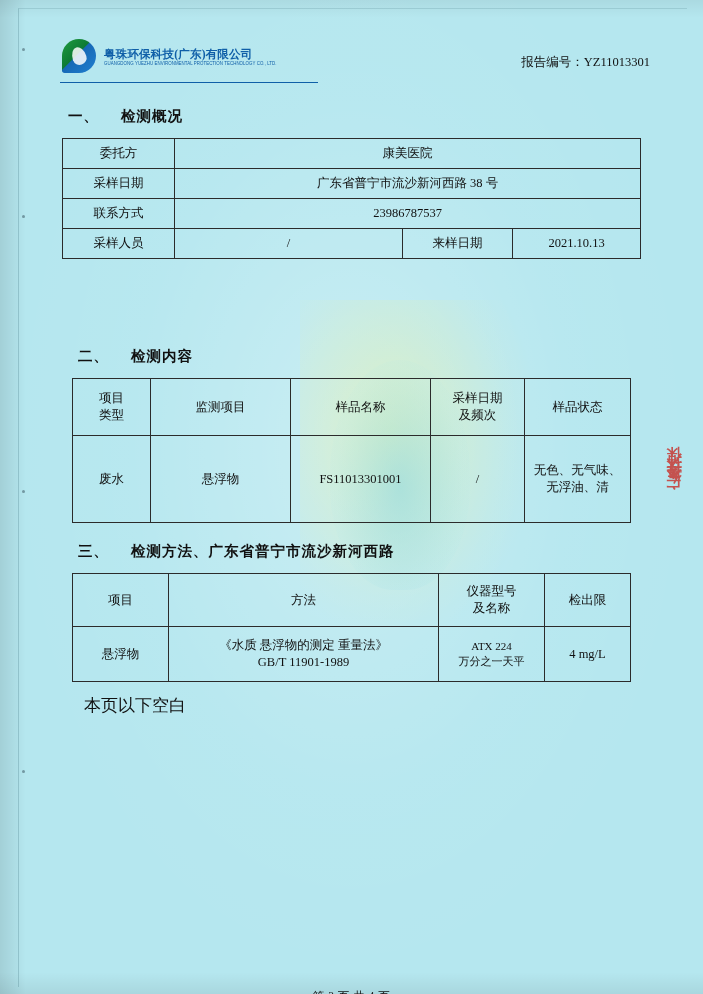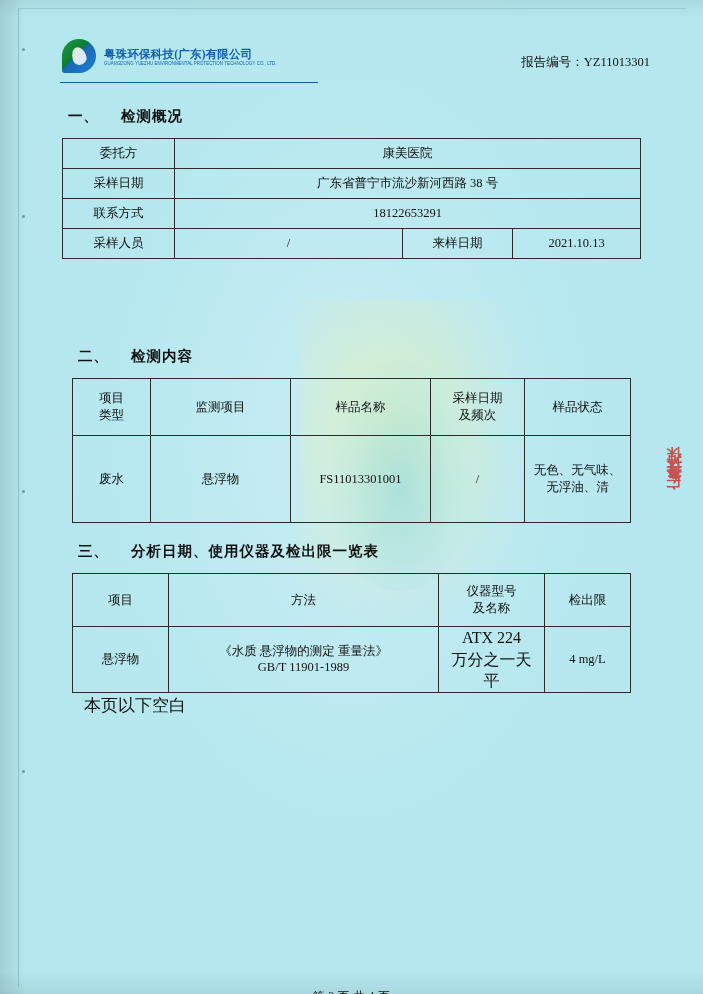--- a/index.html
+++ b/index.html
@@ -206,21 +206,21 @@
     white-space: nowrap;
   }
   .punch {
     position: absolute;
     left: 22px;
     width: 3px;
     height: 3px;
     background: rgba(60,90,100,.55);
     border-radius: 50%;
   }
-  .small-cap { font-size: 16px; }
+  .small-cap { font-size: 11px; }
   .two-line { line-height: 1.3; }
 </style>
 </head>
 <body>
 
 <div class="page">
   <div class="sheet-edge"></div>
   <div class="watermark"></div>
   <div class="watermark2"></div>
 
@@ -259,21 +259,21 @@
       <tr>
         <td class="label">委托方</td>
         <td colspan="3">康美医院</td>
       </tr>
       <tr>
         <td class="label">采样日期</td>
         <td colspan="3">广东省普宁市流沙新河西路 38 号</td>
       </tr>
       <tr>
         <td class="label">联系方式</td>
-        <td colspan="3">18122653291</td>
+        <td colspan="3">23986787537</td>
       </tr>
       <tr>
         <td class="label">采样人员</td>
         <td>/</td>
         <td class="label">来样日期</td>
         <td>2021.10.13</td>
       </tr>
     </tbody>
   </table>
 
@@ -310,21 +310,21 @@
         <td class="body">/</td>
         <td class="body two-line">
           <div>无色、无气味、</div>
           <div>无浮油、清</div>
         </td>
       </tr>
     </tbody>
   </table>
 
   <div class="section-title" style="left:78px; top:542px;">
-    <span class="num">三、</span><span>分析日期、使用仪器及检出限一览表</span>
+    <span class="num">三、</span><span>检测方法、广东省普宁市流沙新河西路</span>
   </div>
 
   <table class="doc" id="table3">
     <colgroup>
       <col style="width:96px">
       <col style="width:270px">
       <col style="width:106px">
       <col style="width:86px">
     </colgroup>
     <tbody>

